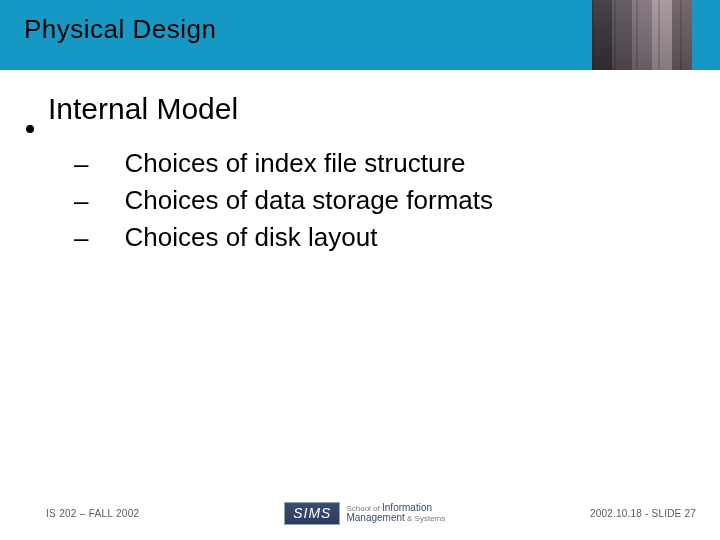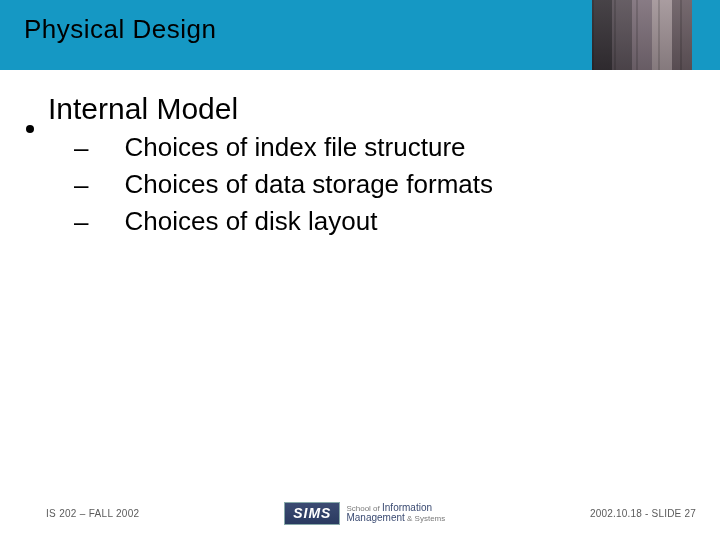--- a/index.html
+++ b/index.html
@@ -6,31 +6,31 @@
   html, body { width: 720px; height: 540px; font-family: Arial, Helvetica, sans-serif; background: #fff; overflow: hidden; }
   .slide { position: relative; width: 720px; height: 540px; background: #ffffff; }
   .title-bar { position: absolute; top: 0; left: 0; right: 0; height: 70px; background: #1598c4; }
   .title-text { position: absolute; top: 14px; left: 24px; color: #000; font-size: 26px; font-weight: 400; letter-spacing: 0.5px; }
   .title-image { position: absolute; top: 0; right: 28px; width: 100px; height: 70px; display: flex; }
   .title-image .col { flex: 1; }
   .c1 { background: #383338; } .c2 { background: #5a5158; } .c3 { background: #7e707a; }
   .c4 { background: #a29498; } .c5 { background: #6a5d63; }
   .title-image::after { content:""; position:absolute; inset:0; background: repeating-linear-gradient(90deg, rgba(0,0,0,0.15) 0 2px, transparent 2px 22px), linear-gradient(180deg, rgba(255,255,255,0.08), rgba(0,0,0,0.18)); }
   .body { position: absolute; top: 92px; left: 26px; right: 26px; }
-  .lvl1 { display: flex; align-items: baseline; margin-bottom: 6px; }
+  .lvl1 { display: flex; align-items: baseline; margin-bottom: 22px; }
   .dot { width: 8px; height: 8px; background: #000; border-radius: 50%; margin-right: 14px; position: relative; top: 14px; flex-shrink: 0; }
   .lvl1-text { font-size: 30px; color: #000; }
   .lvl2 { margin-left: 48px; display: flex; align-items: baseline; margin-bottom: 6px; }
   .dash { font-size: 26px; color: #000; margin-right: 8px; line-height: 1; position: relative; top: 1px; }
   .lvl2-text { font-size: 26px; color: #000; margin-left: 28px; }
   .footer { position: absolute; left: 24px; right: 24px; bottom: 14px; height: 26px; display: flex; align-items: center; justify-content: space-between; margin-left: 22px; }
   .f-left { font-size: 10px; color: #5b5b5b; letter-spacing: 0.3px; }
   .f-right { font-size: 10px; color: #5b5b5b; letter-spacing: 0.2px; }
   .f-center { display: flex; align-items: center; gap: 6px; }
-  .sims-badge { background: linear-gradient(#3b4b72,#2a3a60); color: #fff; font-size: 14px; font-weight: bold; letter-spacing: 1px; padding: 2px 8px 3px; border: 1px solid #8aa; font-style: italic; }
+  .sims-badge { background: linear-gradient(#3b4b72,#2a3a60); color: #fff; font-size: 14px; font-weight: normal; letter-spacing: 1px; padding: 2px 8px 3px; border: 1px solid #8aa; font-style: italic; }
   .sims-text { font-size: 8px; line-height: 9px; color: #7a7a7a; }
   .sims-text .strong { color: #3b4b72; font-weight: normal; font-size: 10px; }
 </style>
 </head>
 <body>
 
 <div class="slide">
   <div class="title-bar">
     <div class="title-text">Physical Design</div>
     <div class="title-image">

